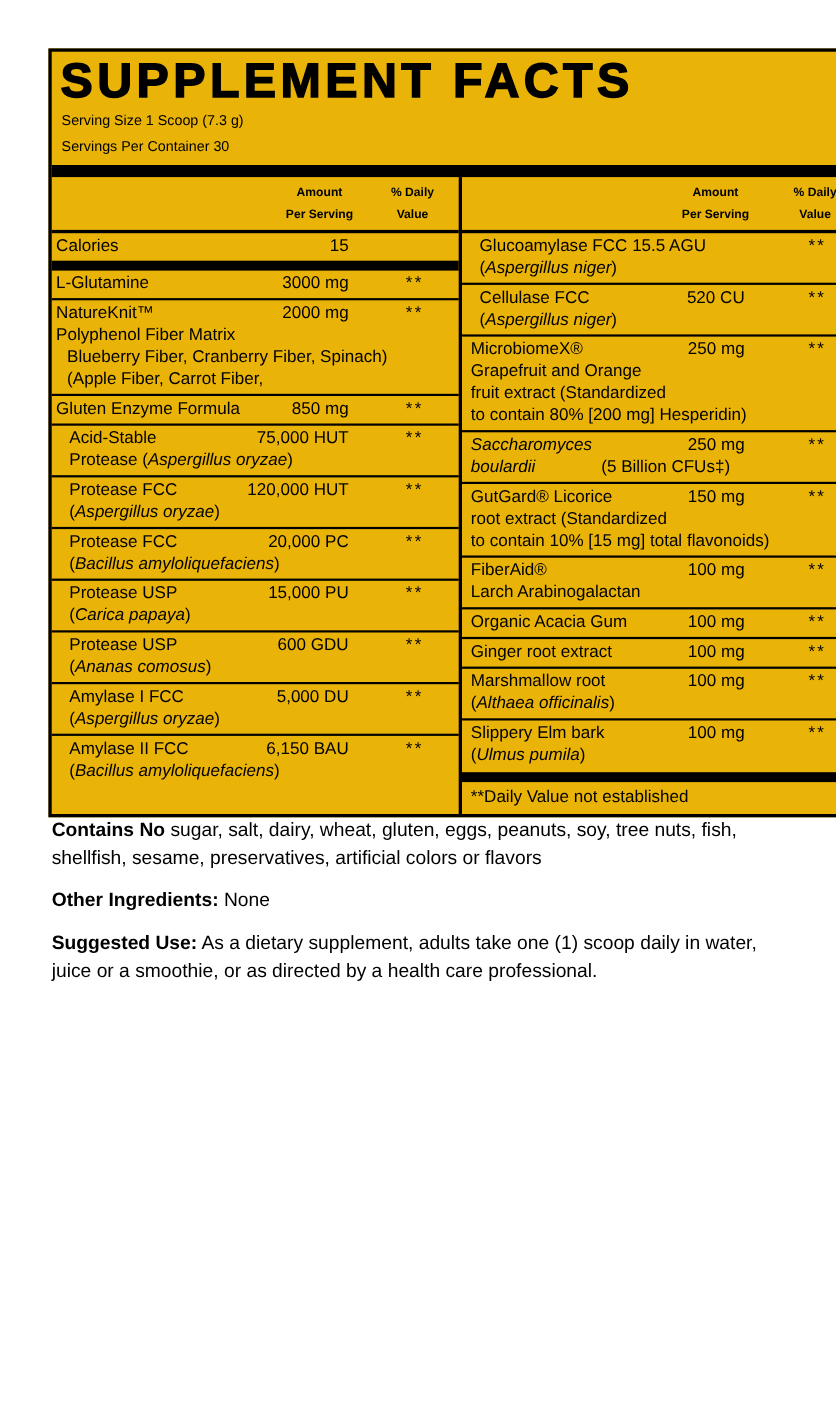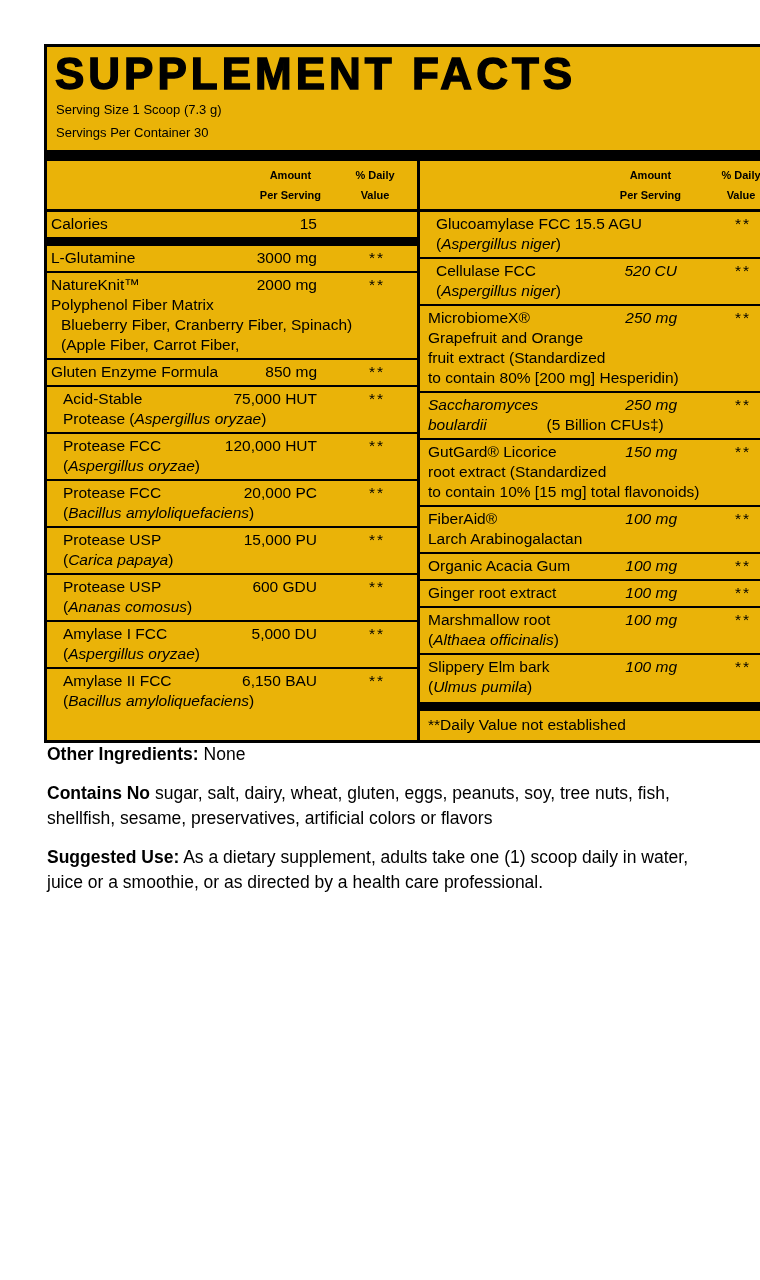--- a/index.html
+++ b/index.html
@@ -36,21 +36,21 @@
   .left-col  .ch-dv{right:0;width:84px;}
   .right-col .ch-dv{right:0;width:104px;}
   
   .row{border-top:2px solid #000;padding:2px 0 3px;}
   .row.nb{border-top:none;}
   .l1{position:relative;line-height:20px;}
   .nm{display:inline-block;padding-left:4px;max-width:210px;}
   .right-col .nm{padding-left:8px;}
   .row.ind .nm{padding-left:16px;}
   .amt{position:absolute;top:0;right:100px;white-space:nowrap;}
-  .right-col .amt{right:116px;font-style:italic;}
+  .right-col .amt{right:116px;}
   .dv{position:absolute;top:0;right:0;text-align:center;letter-spacing:2px;}
   .left-col  .dv{width:80px;}
   .right-col .dv{width:100px;}
   .cont{line-height:20px;padding-left:4px;}
   .right-col .cont{padding-left:8px;}
   .row.ind .cont{padding-left:16px;}
   .cont.ind2{padding-left:14px;}
   .cont i, .nm.it{font-style:italic;}
   .cfu{margin-left:60px;}
   .cal-bar{height:9px;background:#000;}
@@ -288,18 +288,18 @@
         </div>
 
         <div class="foot-bar"></div>
         <div class="footnote">**Daily Value not established</div>
       </div>
 
     </div>
   </div>
 
   <div class="footer" style="top:742px;">
+    <p><b>Contains No</b><span> sugar, salt, dairy, wheat, gluten, eggs, peanuts, soy, tree nuts, fish, shellfish, sesame, preservatives, artificial colors or flavors</span></p>
     <p><b>Other Ingredients:</b><span> None</span></p>
-    <p><b>Contains No</b><span> sugar, salt, dairy, wheat, gluten, eggs, peanuts, soy, tree nuts, fish, shellfish, sesame, preservatives, artificial colors or flavors</span></p>
     <p><b>Suggested Use:</b><span> As a dietary supplement, adults take one (1) scoop daily in water, juice or a smoothie, or as directed by a health care professional.</span></p>
   </div>
 
 </div>
 
 </body></html>

